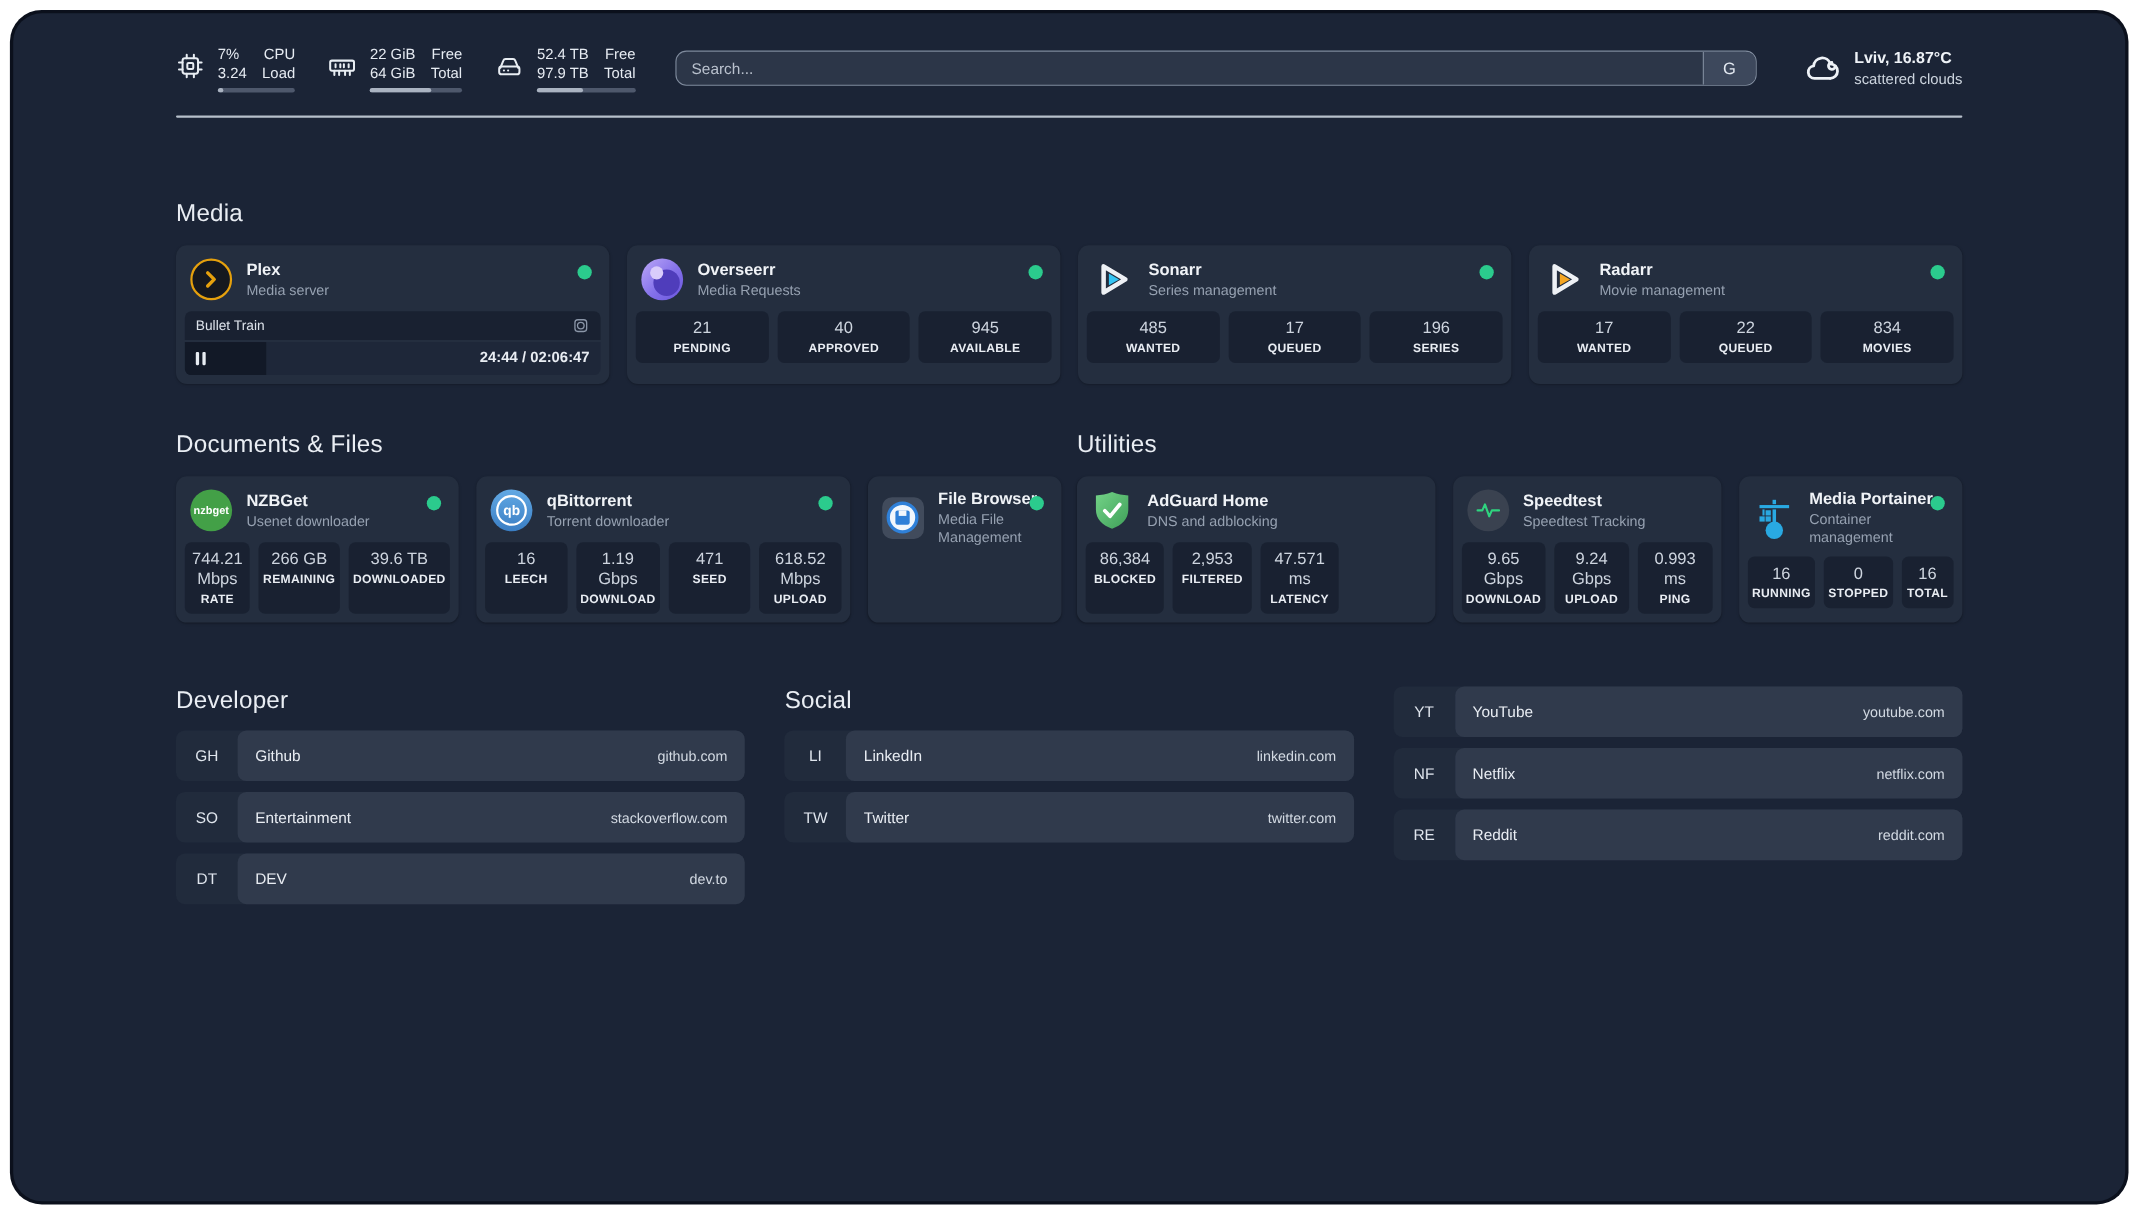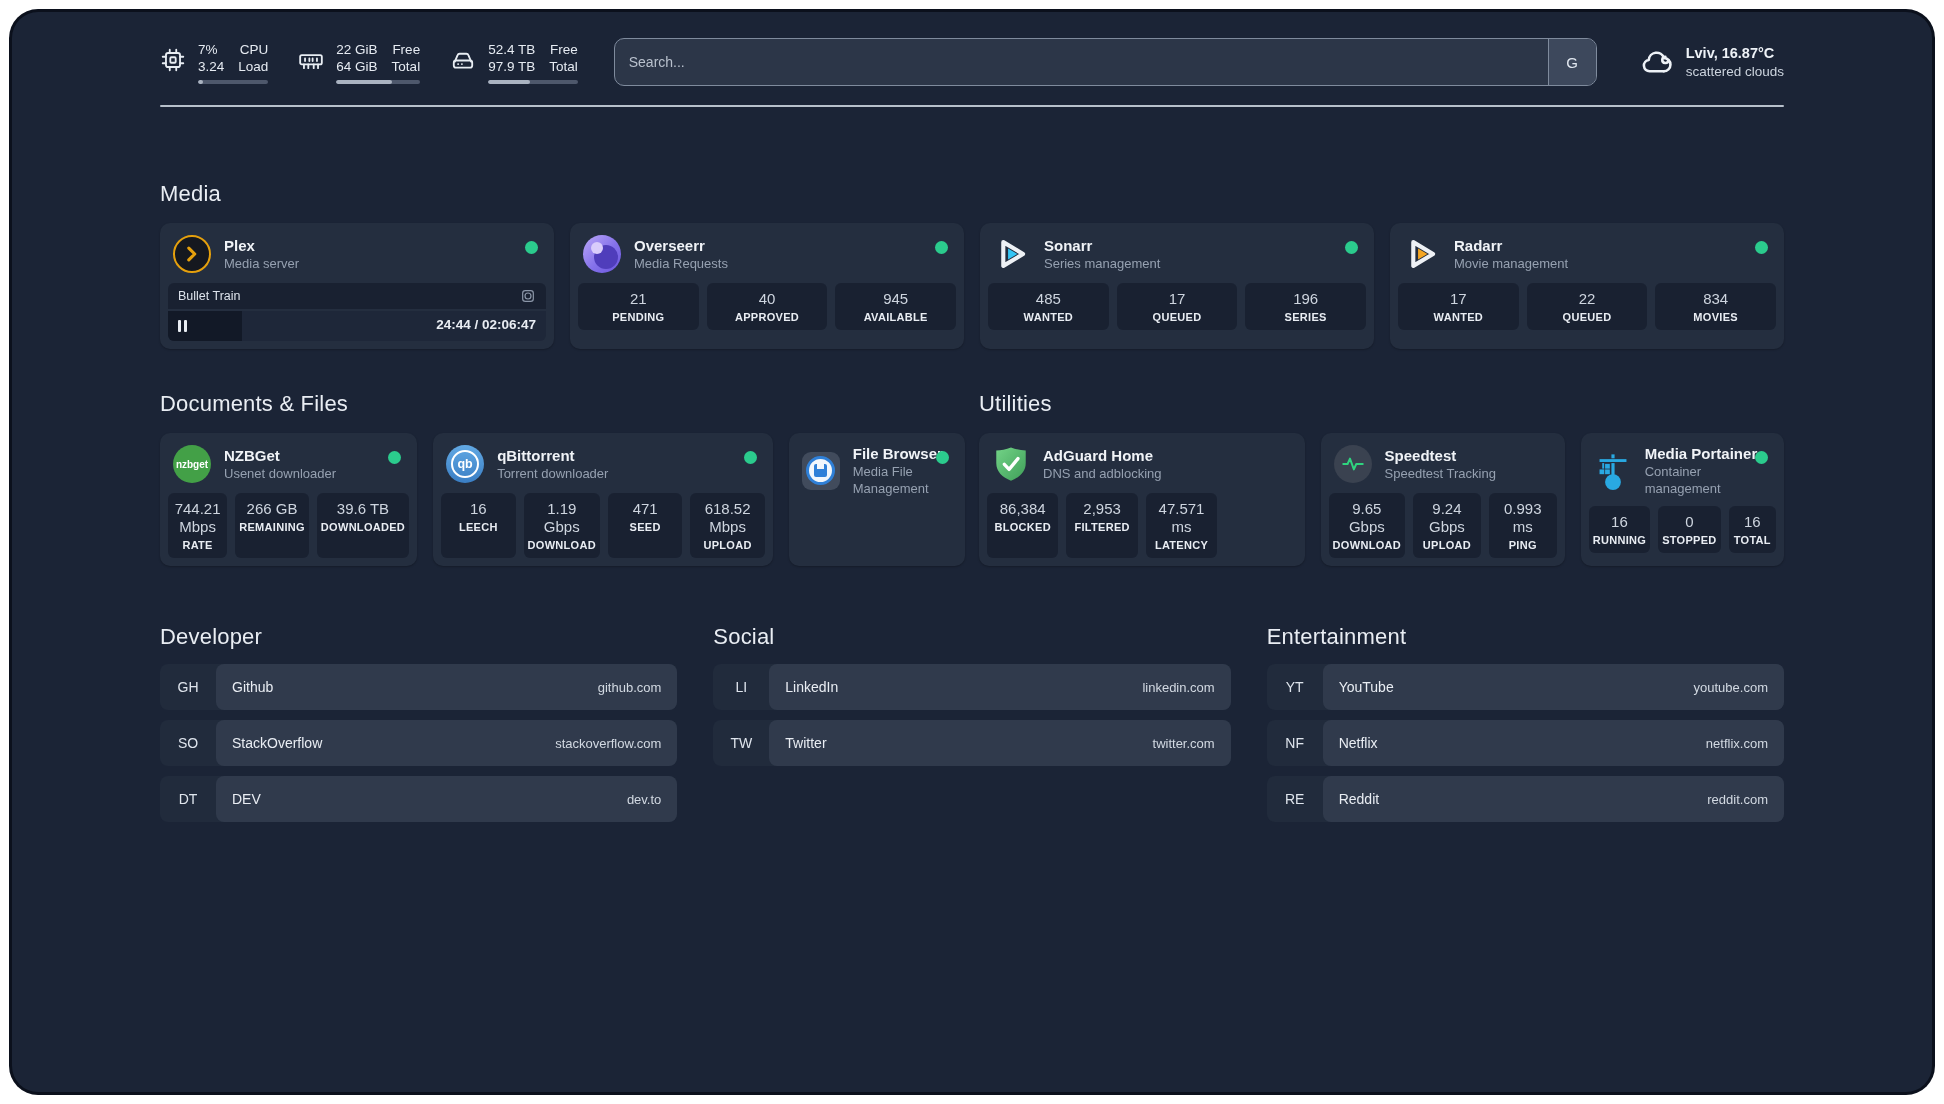--- a/index.html
+++ b/index.html
@@ -21,21 +21,21 @@
   .resources { display:flex; gap:30px; }
   .resource { display:flex; align-items:flex-start; gap:12px; }
   .res-icon { width:26px; height:26px; margin-top:6px; flex:none; }
   .res-body { display:flex; flex-direction:column; }
   .res-grid { display:grid; grid-template-columns:auto auto; column-gap:14px; }
   .res-col { display:flex; flex-direction:column; font-size:13.5px; line-height:17px; color:#e6ebf2; font-weight:500; }
   .res-col.right { text-align:right; }
   .res-bar { margin-top:5px; height:4px; border-radius:2px; background:#4e586c; overflow:hidden; }
   .res-fill { height:100%; background:#aab3c1; border-radius:2px; }
 
-  .searchwrap { flex:1; margin:0 42px 0 36px; position:relative; display:flex; height:48px;
+  .searchwrap { flex:1; margin:0 42px 0 36px; position:relative; display:flex; height:32px;
     background:#2c3648; border:1px solid #7f8b9d; border-radius:10px; overflow:hidden; }
   .search-input { flex:1; background:transparent; border:none; outline:none; color:#dbe1ea;
     font-size:14px; padding:0 14px; font-family:"Liberation Sans", sans-serif; }
   .search-input::placeholder { color:#b9c1cd; }
   .search-btn { width:48px; border:none; border-left:1px solid #7f8b9d; background:#3d485c;
     color:#e3e9f1; font-size:15px; font-weight:500; cursor:pointer; font-family:"Liberation Sans", sans-serif; }
 
   .weather { display:flex; align-items:center; gap:13px; flex:none; }
   .weather-icon { width:34px; height:34px; }
   .weather-loc { font-size:14.5px; font-weight:600; color:#eef2f7; line-height:19px; }
@@ -544,21 +544,21 @@
         <div class="bm-row">
           <div class="bm-abbr">GH</div>
           <div class="bm-bar">
             <span class="bm-name">Github</span>
             <span class="bm-url">github.com</span>
           </div>
         </div>
         <div class="bm-row">
           <div class="bm-abbr">SO</div>
           <div class="bm-bar">
-            <span class="bm-name">StackOverflow</span>
+            <span class="bm-name">Entertainment</span>
             <span class="bm-url">stackoverflow.com</span>
           </div>
         </div>
         <div class="bm-row">
           <div class="bm-abbr">DT</div>
           <div class="bm-bar">
             <span class="bm-name">DEV</span>
             <span class="bm-url">dev.to</span>
           </div>
         </div>
@@ -576,21 +576,20 @@
         <div class="bm-row">
           <div class="bm-abbr">TW</div>
           <div class="bm-bar">
             <span class="bm-name">Twitter</span>
             <span class="bm-url">twitter.com</span>
           </div>
         </div>
       </div>
 
       <div>
-        <div class="section-title bm-title">Entertainment</div>
         <div class="bm-row">
           <div class="bm-abbr">YT</div>
           <div class="bm-bar">
             <span class="bm-name">YouTube</span>
             <span class="bm-url">youtube.com</span>
           </div>
         </div>
         <div class="bm-row">
           <div class="bm-abbr">NF</div>
           <div class="bm-bar">

